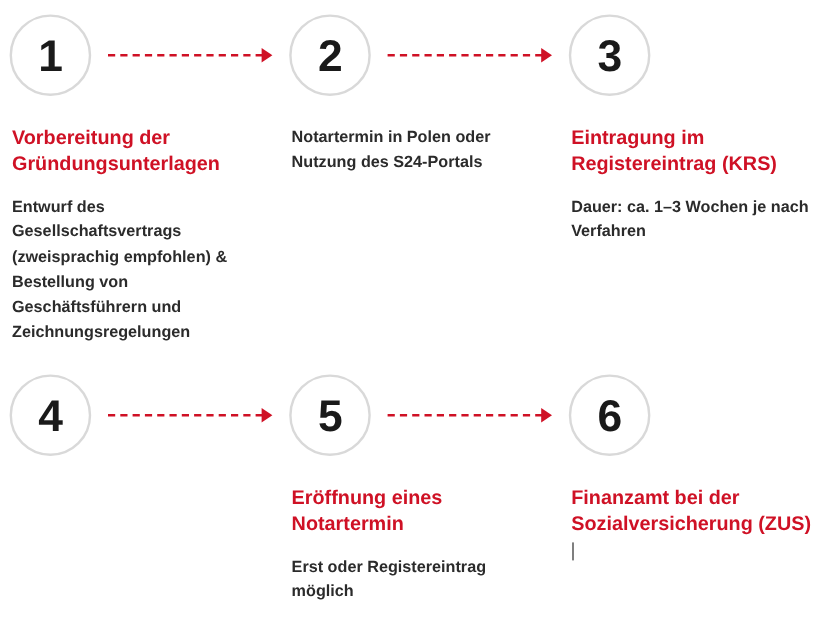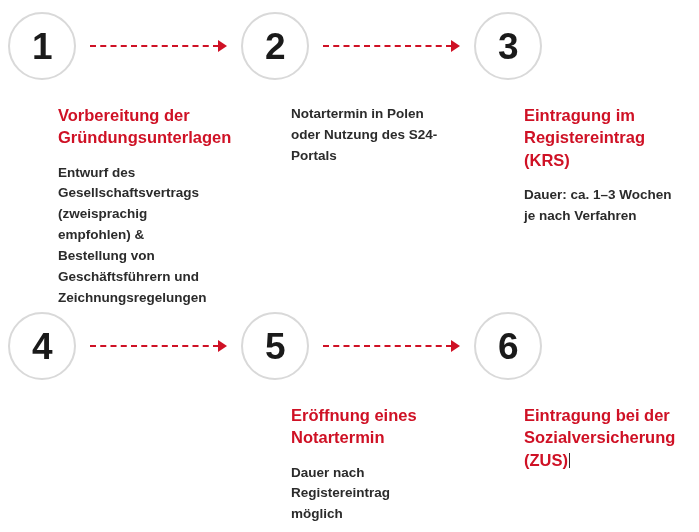--- a/index.html
+++ b/index.html
@@ -75,21 +75,20 @@
     width: 0;
     height: 0;
     border-left: 9px solid #cf1125;
     border-top: 6px solid transparent;
     border-bottom: 6px solid transparent;
     margin-left: -1px;
   }
   .arrow.hidden { visibility: hidden; }
   .body-block {
     padding: 18px 22px 0 10px;
-    margin-left: 48px;
   }
   .step-title {
     color: #cf1125;
     font-size: 16.5px;
     font-weight: bold;
     line-height: 1.35;
     margin: 0 0 14px 0;
   }
   .step-desc {
     color: #2b2b2b;
@@ -182,35 +181,35 @@
         <div class="circle">
           <span class="circle-num">5</span>
         </div>
         <div class="arrow">
           <div class="shaft"></div>
           <div class="head"></div>
         </div>
       </div>
       <div class="body-block">
         <p class="step-title">Eröffnung eines Notartermin</p>
-        <p class="step-desc">Dauer nach Registereintrag möglich</p>
+        <p class="step-desc">Erst oder Registereintrag möglich</p>
       </div>
     </div>
 
     <div class="col">
       <div class="circle-line">
         <div class="circle">
           <span class="circle-num">6</span>
         </div>
         <div class="arrow hidden">
           <div class="shaft"></div>
           <div class="head"></div>
         </div>
       </div>
       <div class="body-block">
-        <p class="step-title"><span>Eintragung bei der Sozialversicherung (ZUS)</span><span class="caret"></span></p>
+        <p class="step-title"><span>Finanzamt bei der Sozialversicherung (ZUS)</span><span class="caret"></span></p>
         <p class="step-desc"></p>
       </div>
     </div>
 
   </div>
 
 </div>
 
 </body></html>

